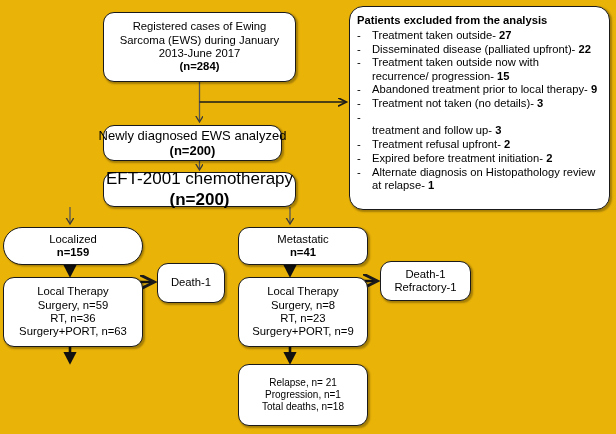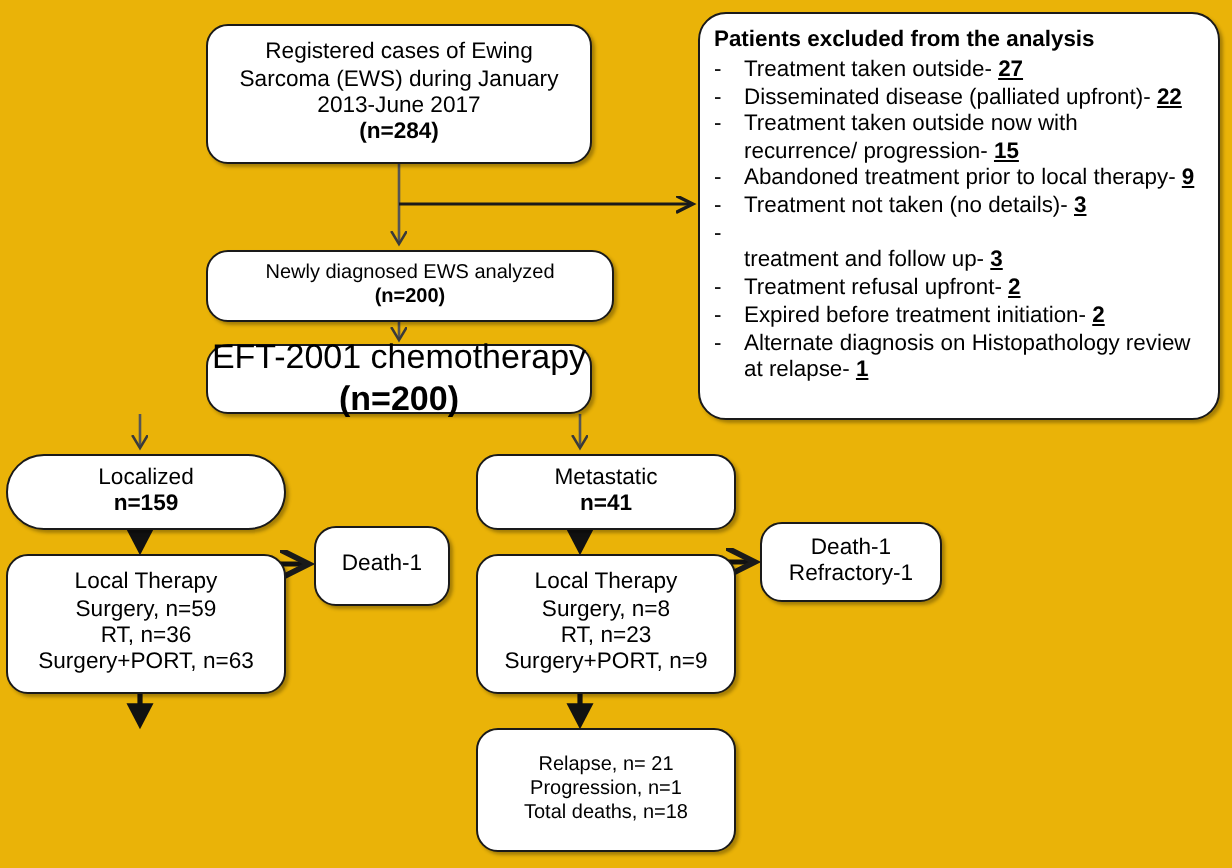--- a/index.html
+++ b/index.html
@@ -38,39 +38,39 @@
     white-space: nowrap;
   }
   .node .ln.b { font-weight: bold; }
 
   
   #n-registered { left: 103px;  top: 12px;  width: 193px; height: 70px;  font-size: 11.3px; }
   #n-excluded   { left: 349px;  top: 6px;   width: 261px; height: 204px;
                   align-items: flex-start; justify-content: flex-start;
                   text-align: left; padding: 7px 6px 6px 7px; font-size: 11.2px;
                   border-radius: 14px; }
-  #n-newly      { left: 103px;  top: 125px; width: 204px; height: 36px; font-size: 10px; }
+  #n-newly      { left: 103px;  top: 125px; width: 179px; height: 36px; font-size: 13px; }
   #n-eft        { left: 103px;  top: 172px; width: 193px; height: 35px; font-size: 17px; }
 
   #n-localized  { left: 3px;    top: 227px; width: 140px; height: 38px; font-size: 11.3px; border-radius: 19px; }
   #n-death1     { left: 157px;  top: 263px; width: 68px;  height: 40px; font-size: 11.3px; }
   #n-lt-loc     { left: 3px;    top: 277px; width: 140px; height: 70px; font-size: 11.3px; }
   #n-out-loc    { left: 3px;    top: 364px; width: 140px; height: 62px; font-size: 11.3px; }
 
   #n-metastatic { left: 238px;  top: 227px; width: 130px; height: 38px; font-size: 11.3px; }
   #n-death2     { left: 380px;  top: 261px; width: 91px;  height: 40px; font-size: 11.3px; }
   #n-lt-met     { left: 238px;  top: 277px; width: 130px; height: 70px; font-size: 11.3px; }
   #n-out-met    { left: 238px;  top: 364px; width: 130px; height: 62px; font-size: 10px; }
 
   
   .excl-title { font-weight: bold; display: block; margin-bottom: 1px; }
   .excl-row   { display: flex; align-items: baseline; margin-top: 0.6px; }
   .excl-dash  { width: 15px; flex: 0 0 15px; }
   .excl-text  { flex: 1 1 auto; }
-  .excl-text b { font-weight: bold; text-decoration: underline; }
+  .excl-text b { font-weight: bold; }
 
   svg#wires {
     position: absolute;
     left: 0; top: 0;
     width: 616px; height: 434px;
     pointer-events: none;
   }
 </style>
 </head>
 <body>

